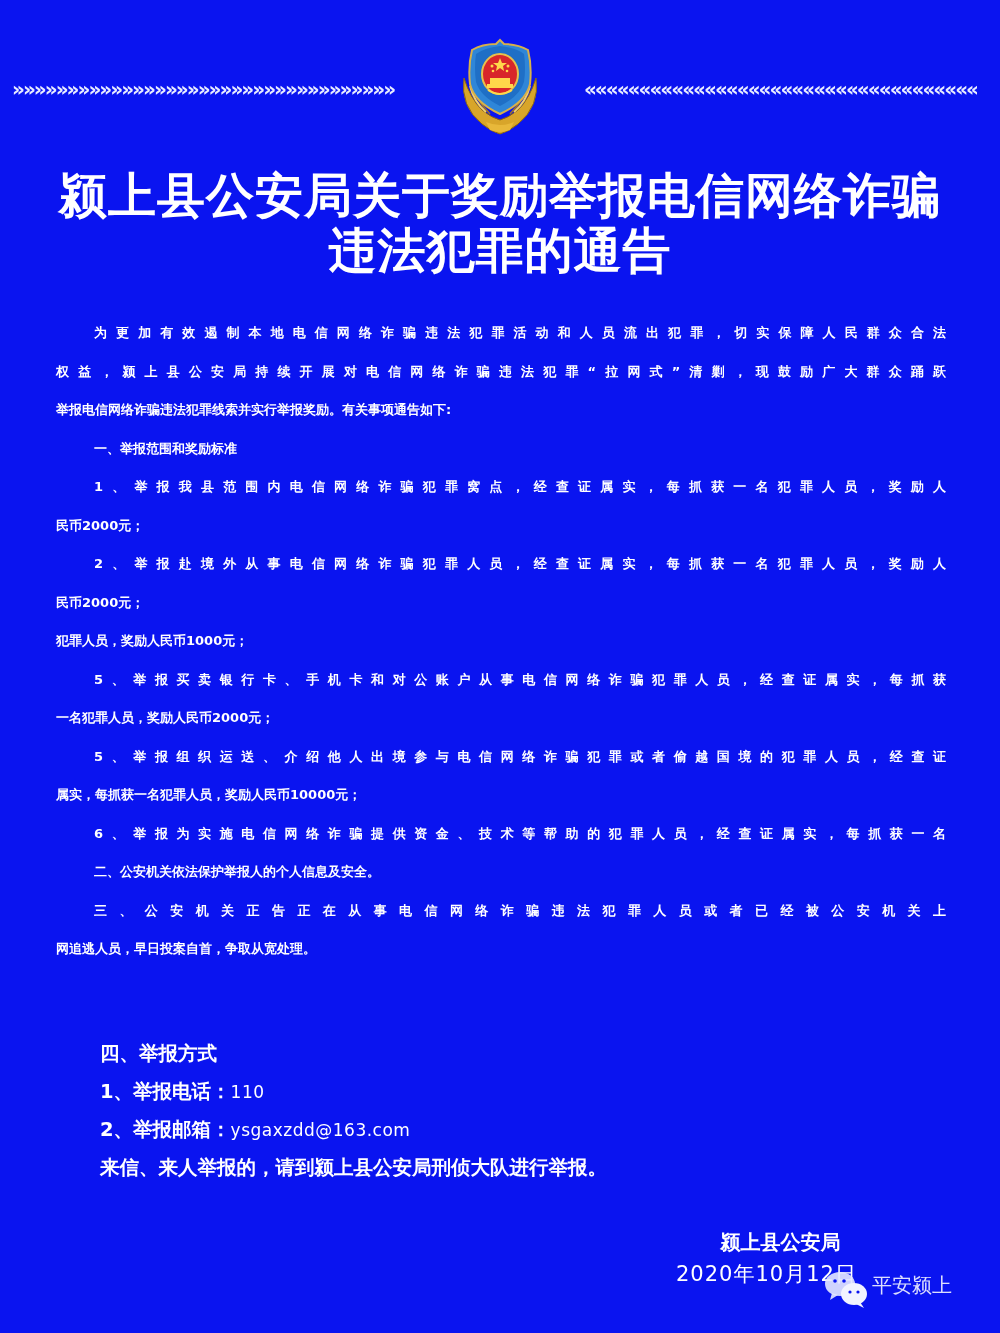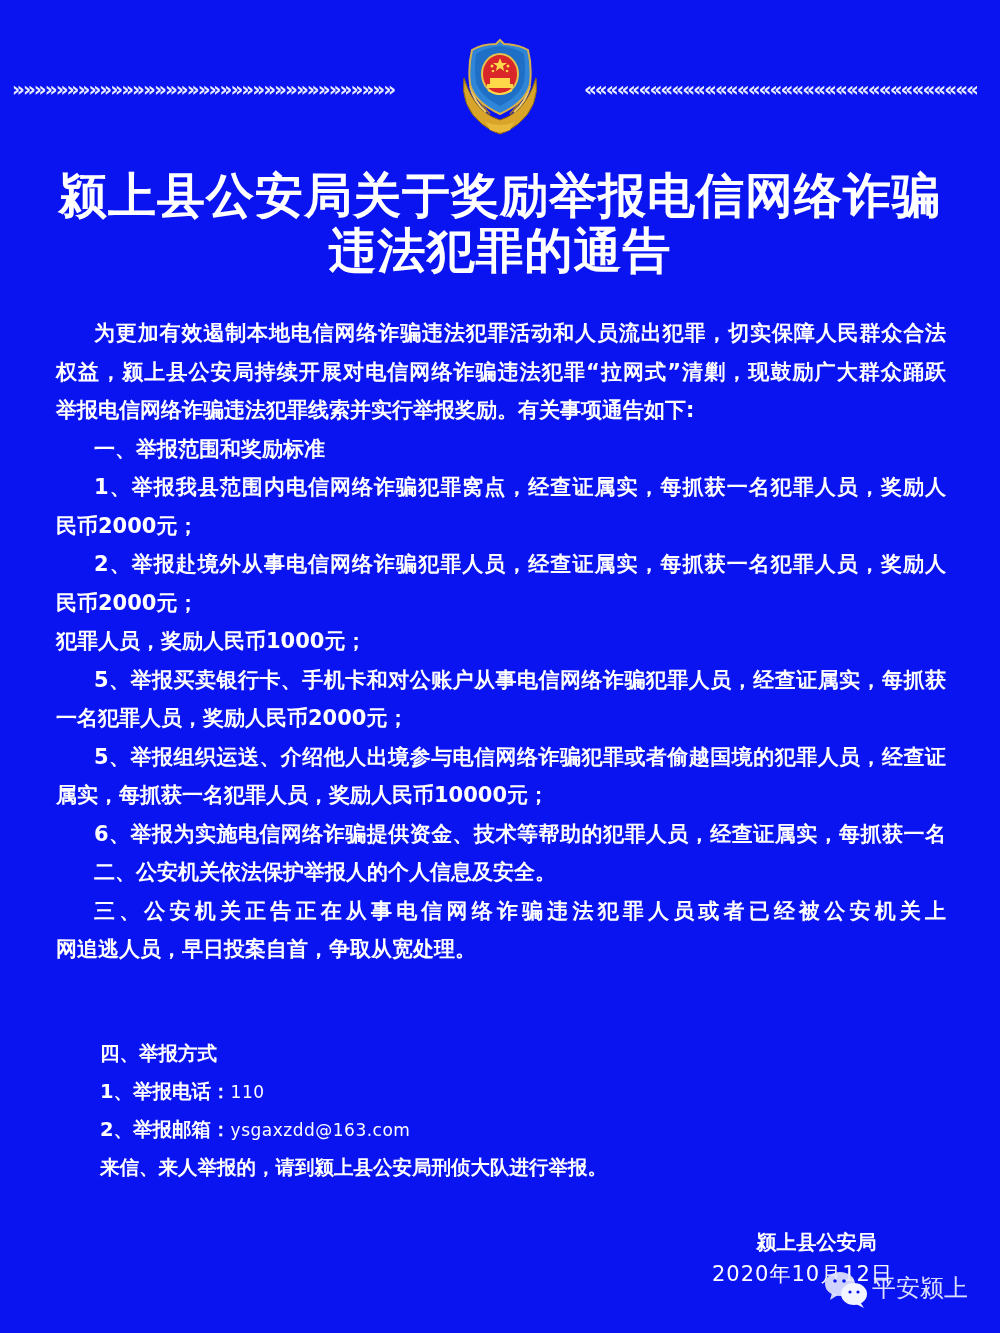--- a/index.html
+++ b/index.html
@@ -9,32 +9,32 @@
     color:#ffffff;
     font-family:"DejaVu Sans","Liberation Sans",sans-serif;
     position:relative;
   }
   .header { position:absolute; top:0; left:0; width:1000px; height:160px; }
   .chevrons { position:absolute; top:78px; height:22px; display:flex; gap:0; font-weight:bold; font-size:20px; color:#e8ecff; letter-spacing:-2px; line-height:22px; overflow:hidden; white-space:nowrap; }
   .chev-right { left:572px; width:405px; justify-content:flex-end; }
   .chev-left-wide { left:12px; width:420px; }
   .emblem { position:absolute; left:452px; top:36px; width:96px; height:100px; }
   .title { position:absolute; top:168px; left:0; width:1000px; text-align:center; font-weight:bold; font-size:48px; line-height:55px; letter-spacing:1px; }
-  .body { position:absolute; top:314px; left:56px; width:890px; font-weight:bold; font-size:21px; }
+  .body { position:absolute; top:314px; left:56px; width:890px; font-weight:bold; font-size:13px; }
   .line { height:38.5px; line-height:38.5px; white-space:nowrap; overflow:visible; }
   .indent { padding-left:38px; }
   .justify { text-align:justify; text-align-last:justify; }
   .contact { position:absolute; left:100px; top:1035px; font-weight:bold; font-size:19.5px; }
   .contact .line { height:38px; line-height:38px; }
   .contact .mono-ish { font-weight:normal; font-family:"DejaVu Sans","Liberation Sans",sans-serif; font-size:17px; letter-spacing:0.5px; }
-  .signature { position:absolute; left:712px; top:1226px; font-weight:bold; font-size:20px; text-align:center; }
+  .signature { position:absolute; left:676px; top:1226px; font-weight:bold; font-size:20px; text-align:center; }
   .signature .org { margin-left:28px; height:32px; line-height:32px; }
   .signature .date { font-size:21px; font-weight:normal; height:32px; line-height:32px; letter-spacing:1px; }
   .watermark { position:absolute; left:822px; top:1268px; display:flex; align-items:center; gap:6px; opacity:0.92; }
-  .watermark-text { font-size:24px; color:#eef0ff; font-family:"DejaVu Sans",sans-serif; }
+  .watermark-text { font-size:20px; color:#eef0ff; font-family:"DejaVu Sans",sans-serif; }
   .wechat { position:absolute; left:820px; top:1268px; width:54px; height:44px; }
 </style>
 </head>
 <body>
 
 <div class="header">
   <div class="chevrons chev-left-wide">»»»»»»»»»»»»»»»»»»»»»»»»»»»»»»»»»»»</div>
   <div class="chevrons chev-right">««««««««««««««««««««««««««««««««««««</div>
   <svg class="emblem" viewBox="0 0 96 100">
 

